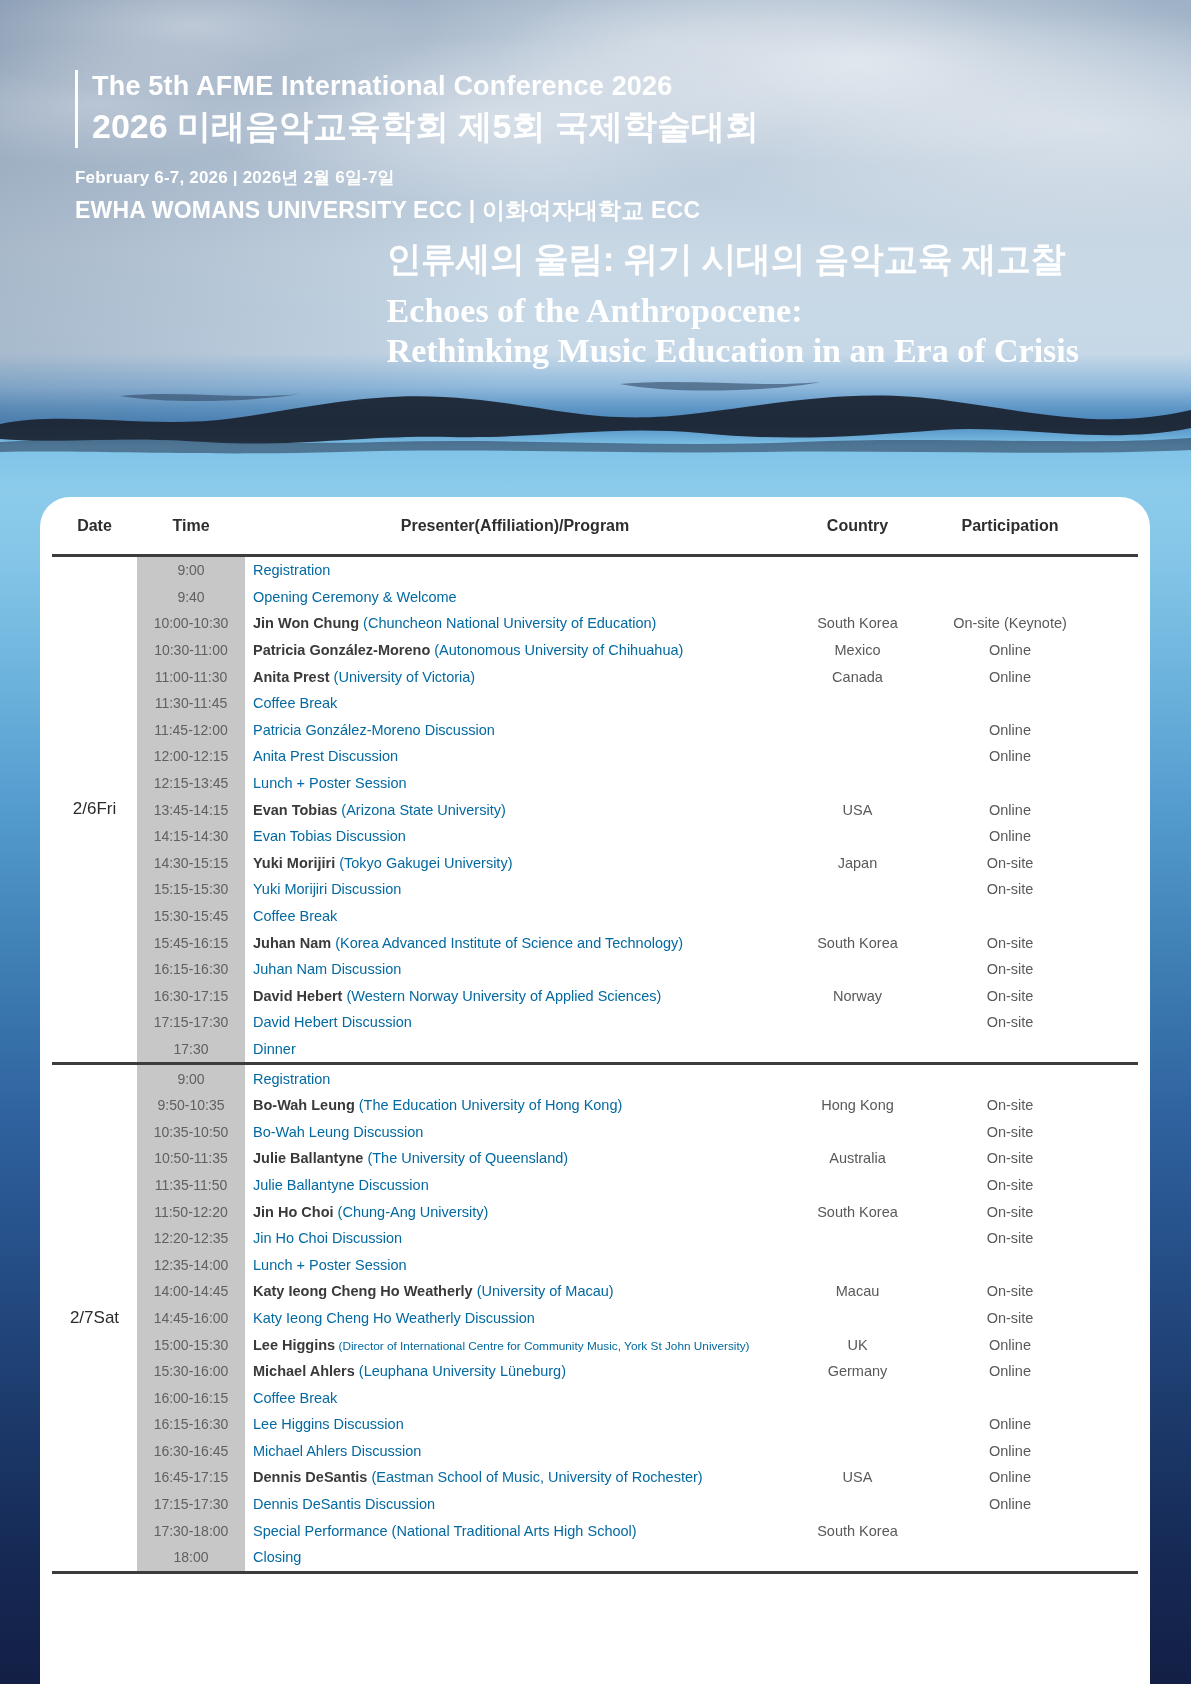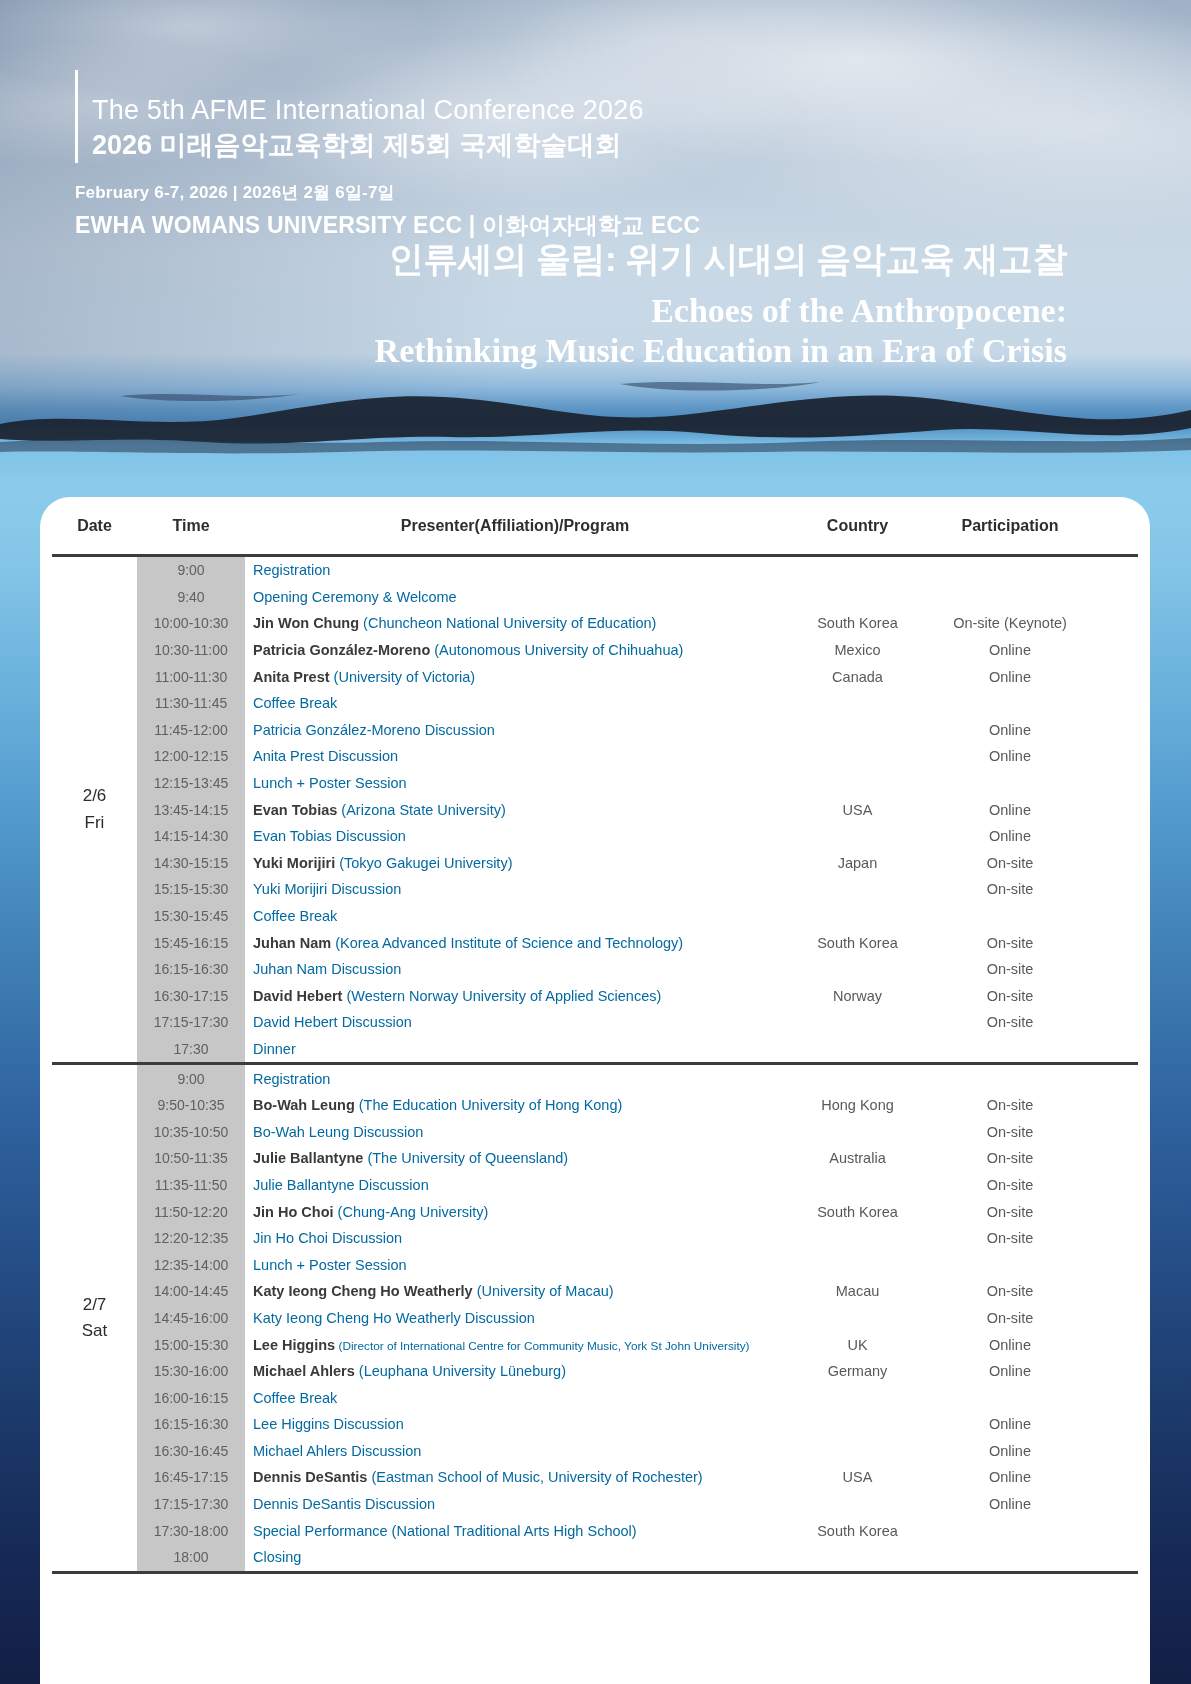--- a/index.html
+++ b/index.html
@@ -23,38 +23,38 @@
       radial-gradient(620px 160px at 92% 30%, rgba(255,255,255,.45), transparent 72%),
       radial-gradient(300px 90px at 8% 24%, rgba(255,255,255,.30), transparent 70%),
       radial-gradient(500px 130px at 55% 10%, rgba(255,255,255,.35), transparent 72%),
       linear-gradient(100deg, rgba(84,104,134,.30), rgba(84,104,134,0) 45%);}
   .waves{position:absolute;left:0;top:372px;width:1191px;height:100px;}
 
   
   .top{position:absolute;left:75px;top:70px;color:#fff;}
   .title-block{display:flex;gap:14px;}
   .vbar{width:3px;background:#fff;flex:none;}
-  .t1{font-size:27px;font-weight:normal;line-height:1.25;letter-spacing:.2px;margin-top:24px;}
-  .t2{font-size:27px;font-weight:bold;line-height:1.3;}
+  .t1{font-size:27px;font-weight:bold;line-height:1.25;letter-spacing:.2px;}
+  .t2{font-size:34px;font-weight:bold;line-height:1.3;}
   .d1{margin-top:18px;font-size:17px;font-weight:bold;letter-spacing:.2px;}
   .d2{margin-top:6px;font-size:23px;font-weight:bold;letter-spacing:.2px;}
 
   
-  .theme{position:absolute;right:124px;top:236px;text-align:right;color:#fff;}
+  .theme{position:absolute;right:112px;top:236px;text-align:left;color:#fff;}
   .th-ko{font-size:35px;font-weight:bold;letter-spacing:-.5px;}
   .th-en{font-family:"Liberation Serif","DejaVu Serif",serif;font-weight:bold;font-size:34px;line-height:1.18;margin-top:8px;}
 
   
   .card{position:absolute;left:40px;top:497px;width:1110px;height:1263px;background:#fff;
     border-radius:30px 30px 45px 45px;box-sizing:border-box;padding:0 12px;color:#58595b;}
   .thead{display:grid;grid-template-columns:85px 108px 540px 145px 160px;height:57px;
     align-items:center;border-bottom:3px solid #3c3c3c;font-weight:bold;font-size:16px;color:#2e2e30;}
   .thead .hc{text-align:center;}
   .day{display:flex;}
-  .c-date{width:85px;flex:none;display:flex;flex-direction:column;justify-content:center;
+  .c-date{width:85px;flex:none;display:flex;justify-content:center;
     align-items:center;font-size:17px;color:#2b2b2b;line-height:1.55;}
   .rows{flex:1;}
   .row{display:grid;grid-template-columns:108px 540px 145px 160px;height:26.6px;align-items:center;}
   .c-time{background:#c7c7c7;height:100%;display:flex;align-items:center;justify-content:center;
     font-size:14px;color:#5f6062;}
   .c-prog{padding-left:8px;font-size:14.5px;white-space:nowrap;overflow:hidden;}
   .pname{font-weight:bold;color:#3a3a3c;}
   .ptext{color:#0369a1;}
   .ptext.small{font-size:11.8px;}
   .c-country,.c-part{text-align:center;font-size:14.5px;color:#58595b;white-space:nowrap;}

